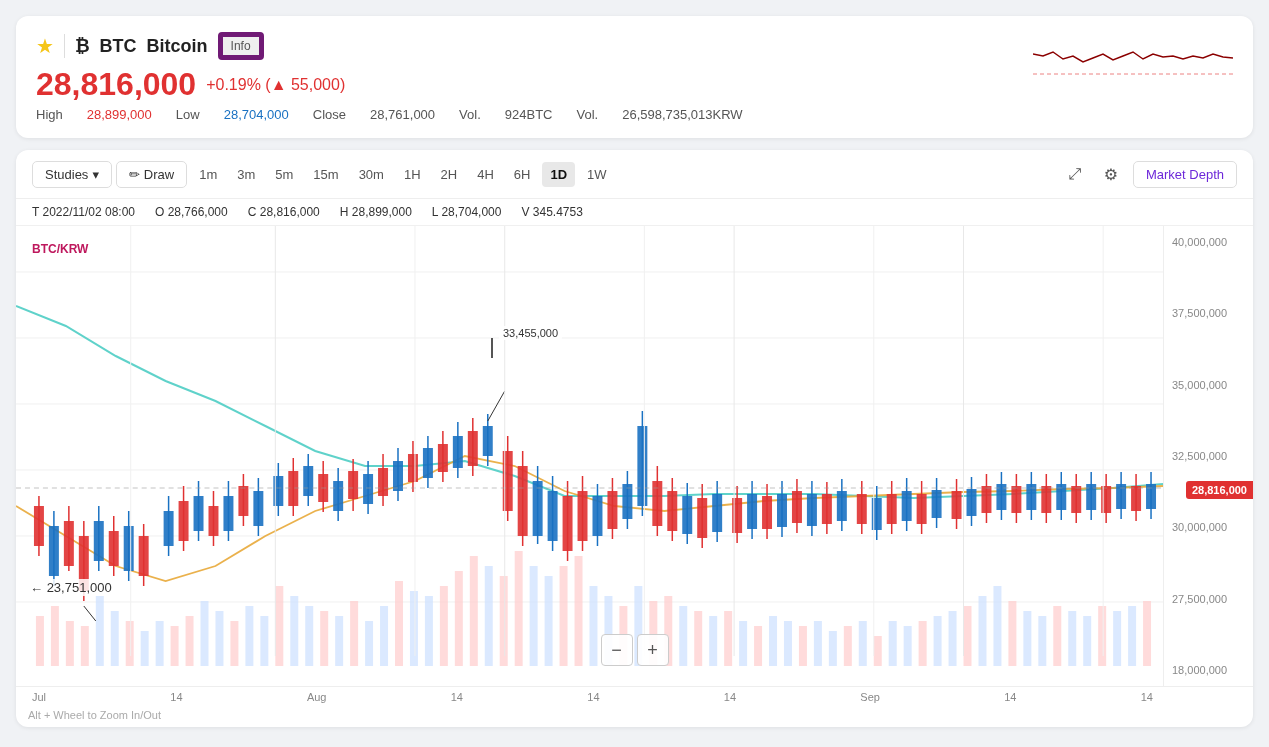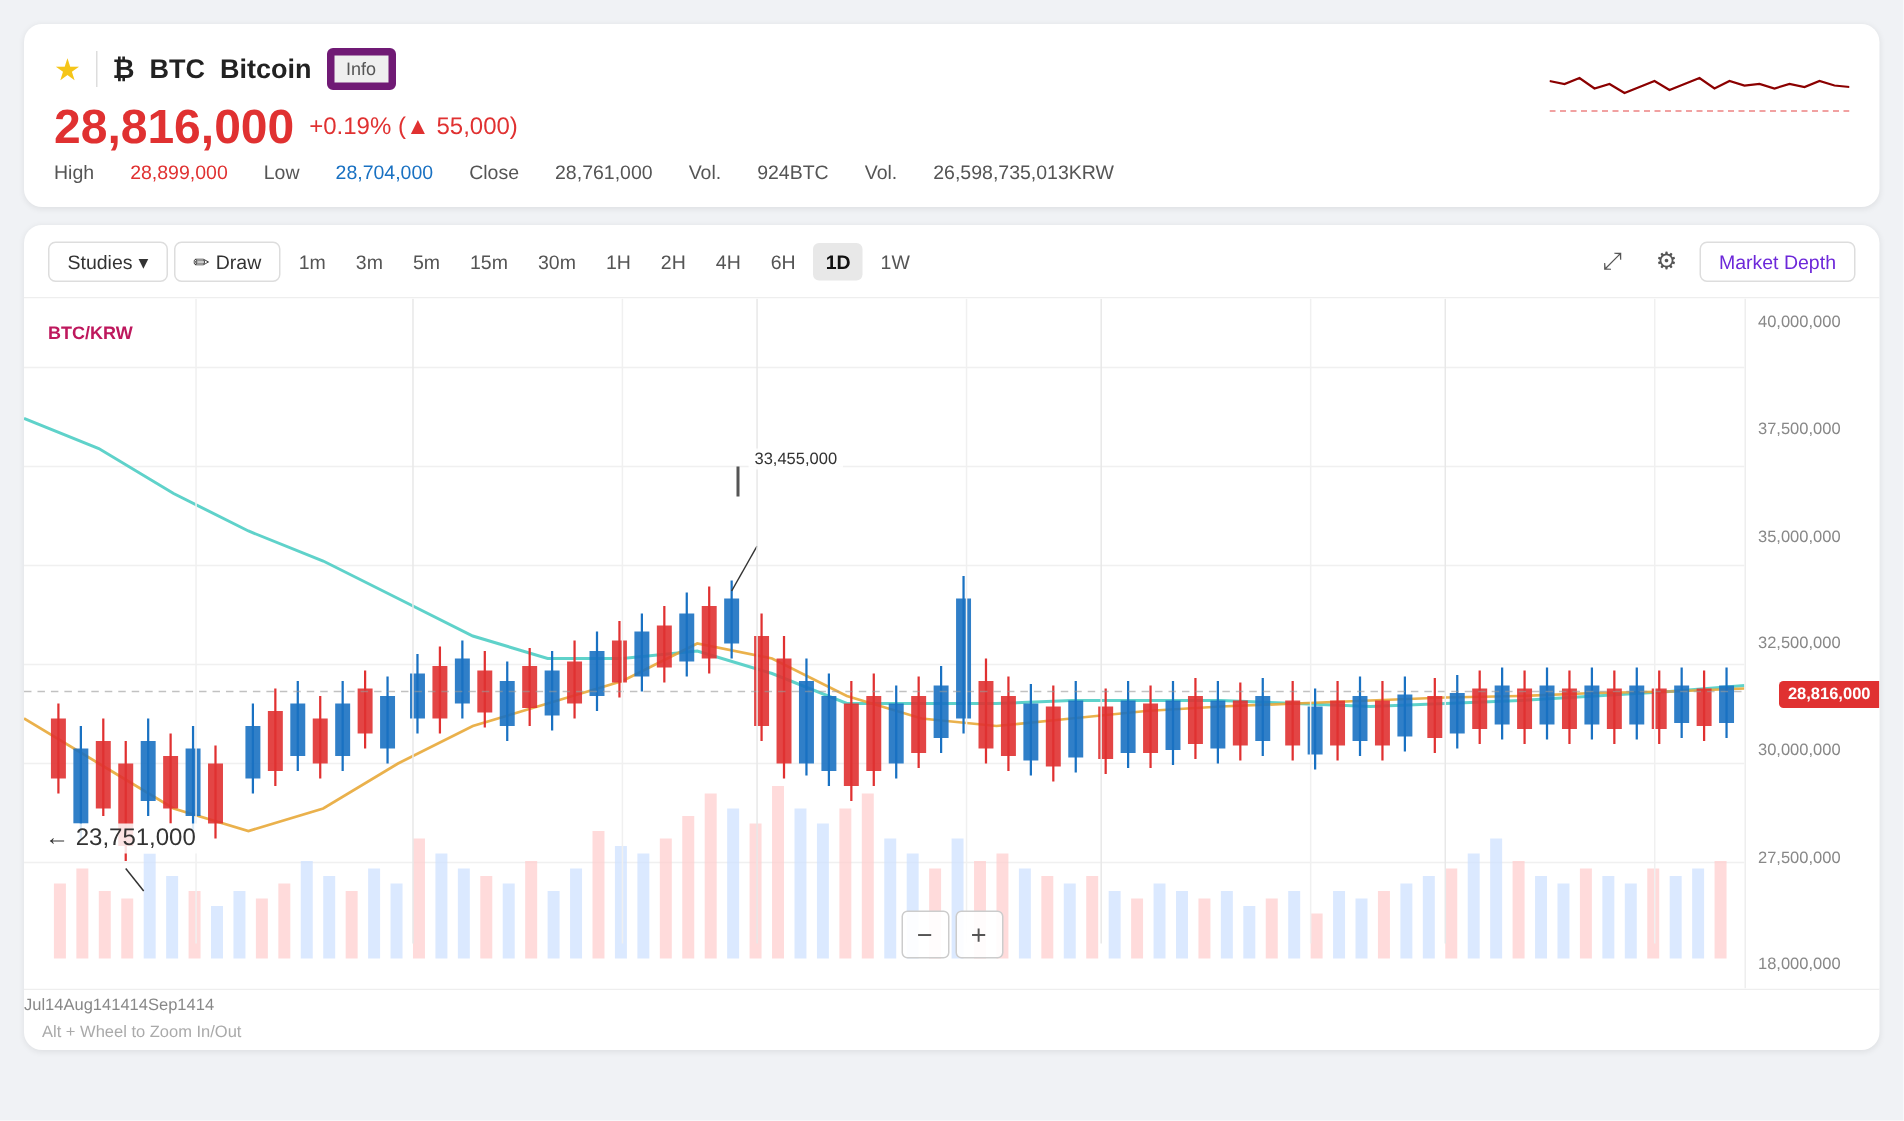--- a/index.html
+++ b/index.html
@@ -183,21 +183,22 @@
       padding: 10px 8px;
       font-size: 11px;
       color: #888;
       border-left: 1px solid #eee;
       gap: 11px;
     }
 
     
     .x-axis {
       display: flex;
-      padding: 4px 16px 4px 0;
+      justify-content: space-between;
+      padding: 4px 16px 4px 16px;
       font-size: 11px;
       color: #888;
       border-top: 1px solid #eee;
       padding-right: 100px;
     }
 
     .zoom-hint {
       text-align: left;
       font-size: 11px;
       color: #aaa;
@@ -324,20 +325,28 @@
       <button class="icon-btn">
         <span>⤢</span>
       </button>
       <button class="icon-btn">
         <span>⚙</span>
       </button>
       <button class="market-depth-btn">Market Depth</button>
     </div>
   </div>
 
+  <div class="ohlcv-bar">
+    <span>T <span>2022/11/02 08:00</span></span>
+    <span>O <span>28,766,000</span></span>
+    <span>C <span>28,816,000</span></span>
+    <span>H <span>28,899,000</span></span>
+    <span>L <span>28,704,000</span></span>
+    <span>V <span>345.4753</span></span>
+  </div>
 
   <div style="position: relative; display: flex; flex-direction: column;">
     <div class="chart-area">
       <div class="chart-label-btc">BTC/KRW</div>
 
       <div class="chart-svg-container">
         <svg width="100%" height="100%" viewBox="0 0 1150 460" preserveAspectRatio="none">
 
           <line x1="0" y1="46" x2="1150" y2="46" stroke="#f0f0f0" stroke-width="1"></line>
           <line x1="0" y1="112" x2="1150" y2="112" stroke="#f0f0f0" stroke-width="1"></line>
@@ -597,21 +606,21 @@
           <line x1="720" y1="0" x2="720" y2="430" stroke="#e8e8e8" stroke-width="1"></line>
           <line x1="860" y1="0" x2="860" y2="430" stroke="#f0f0f0" stroke-width="1"></line>
           <line x1="950" y1="0" x2="950" y2="430" stroke="#e8e8e8" stroke-width="1"></line>
           <line x1="1090" y1="0" x2="1090" y2="430" stroke="#f0f0f0" stroke-width="1"></line>
         </svg>
       </div>
 
       <div style="position:absolute;left:483px;top:100px;font-size:11px;color:#333;background:rgba(255,255,255,0.85);padding:1px 4px;border-radius:2px;">33,455,000</div>
       <div style="position:absolute;left:475px;top:112px;width:2px;height:20px;background:#555;"></div>
 
-      <div style="position:absolute;left:10px;bottom:90px;font-size:16px;color:#333;background:rgba(255,255,255,0.85);padding:1px 4px;border-radius:2px;">← <span>23,751,000</span></div>
+      <div style="position:absolute;left:10px;bottom:90px;font-size:13px;color:#333;background:rgba(255,255,255,0.85);padding:1px 4px;border-radius:2px;">← <span>23,751,000</span></div>
 
       <div class="y-axis">
         <span>40,000,000</span>
         <span>37,500,000</span>
         <span>35,000,000</span>
         <span>32,500,000</span>
         <span>30,000,000</span>
         <span>27,500,000</span>
         <span>18,000,000</span>
       </div>

